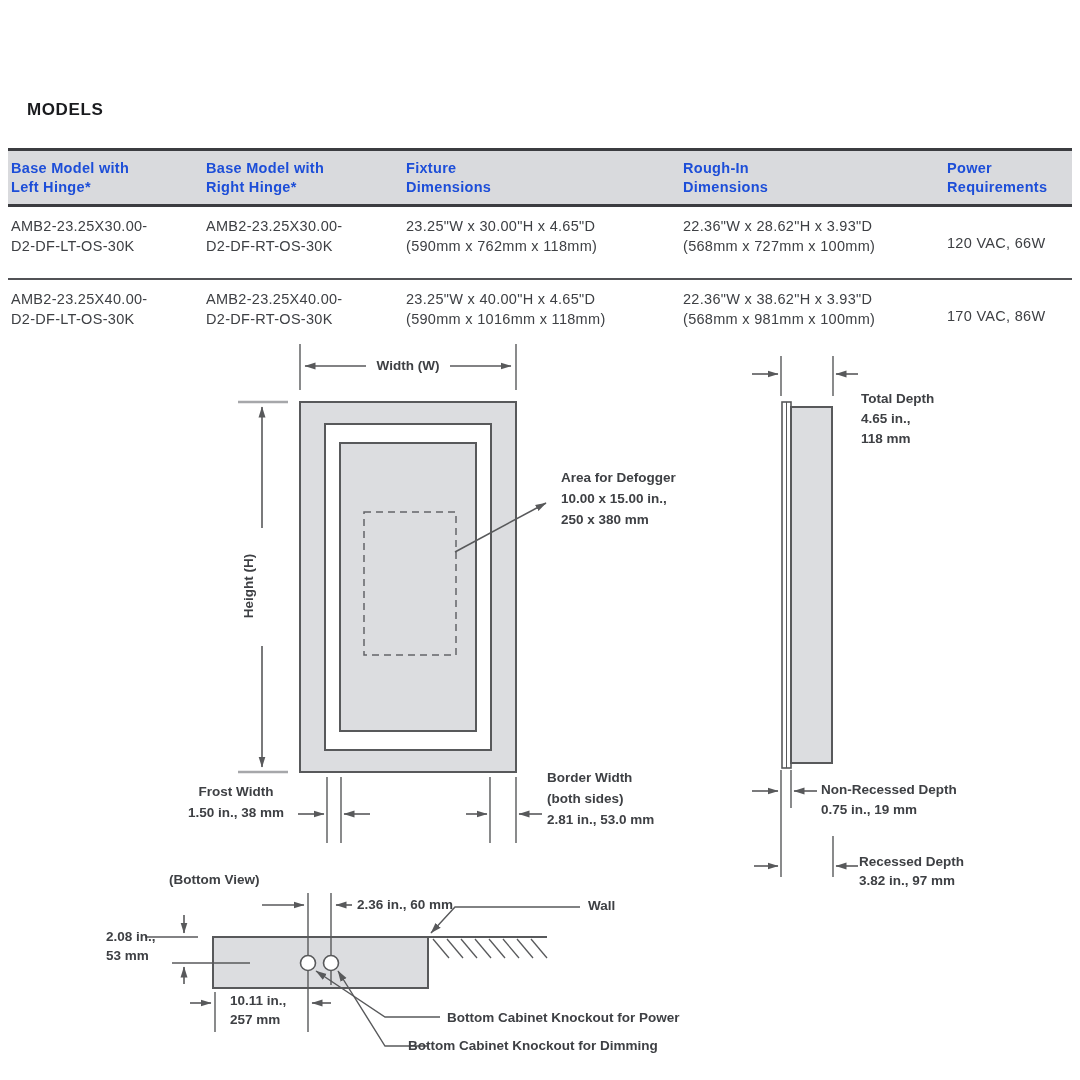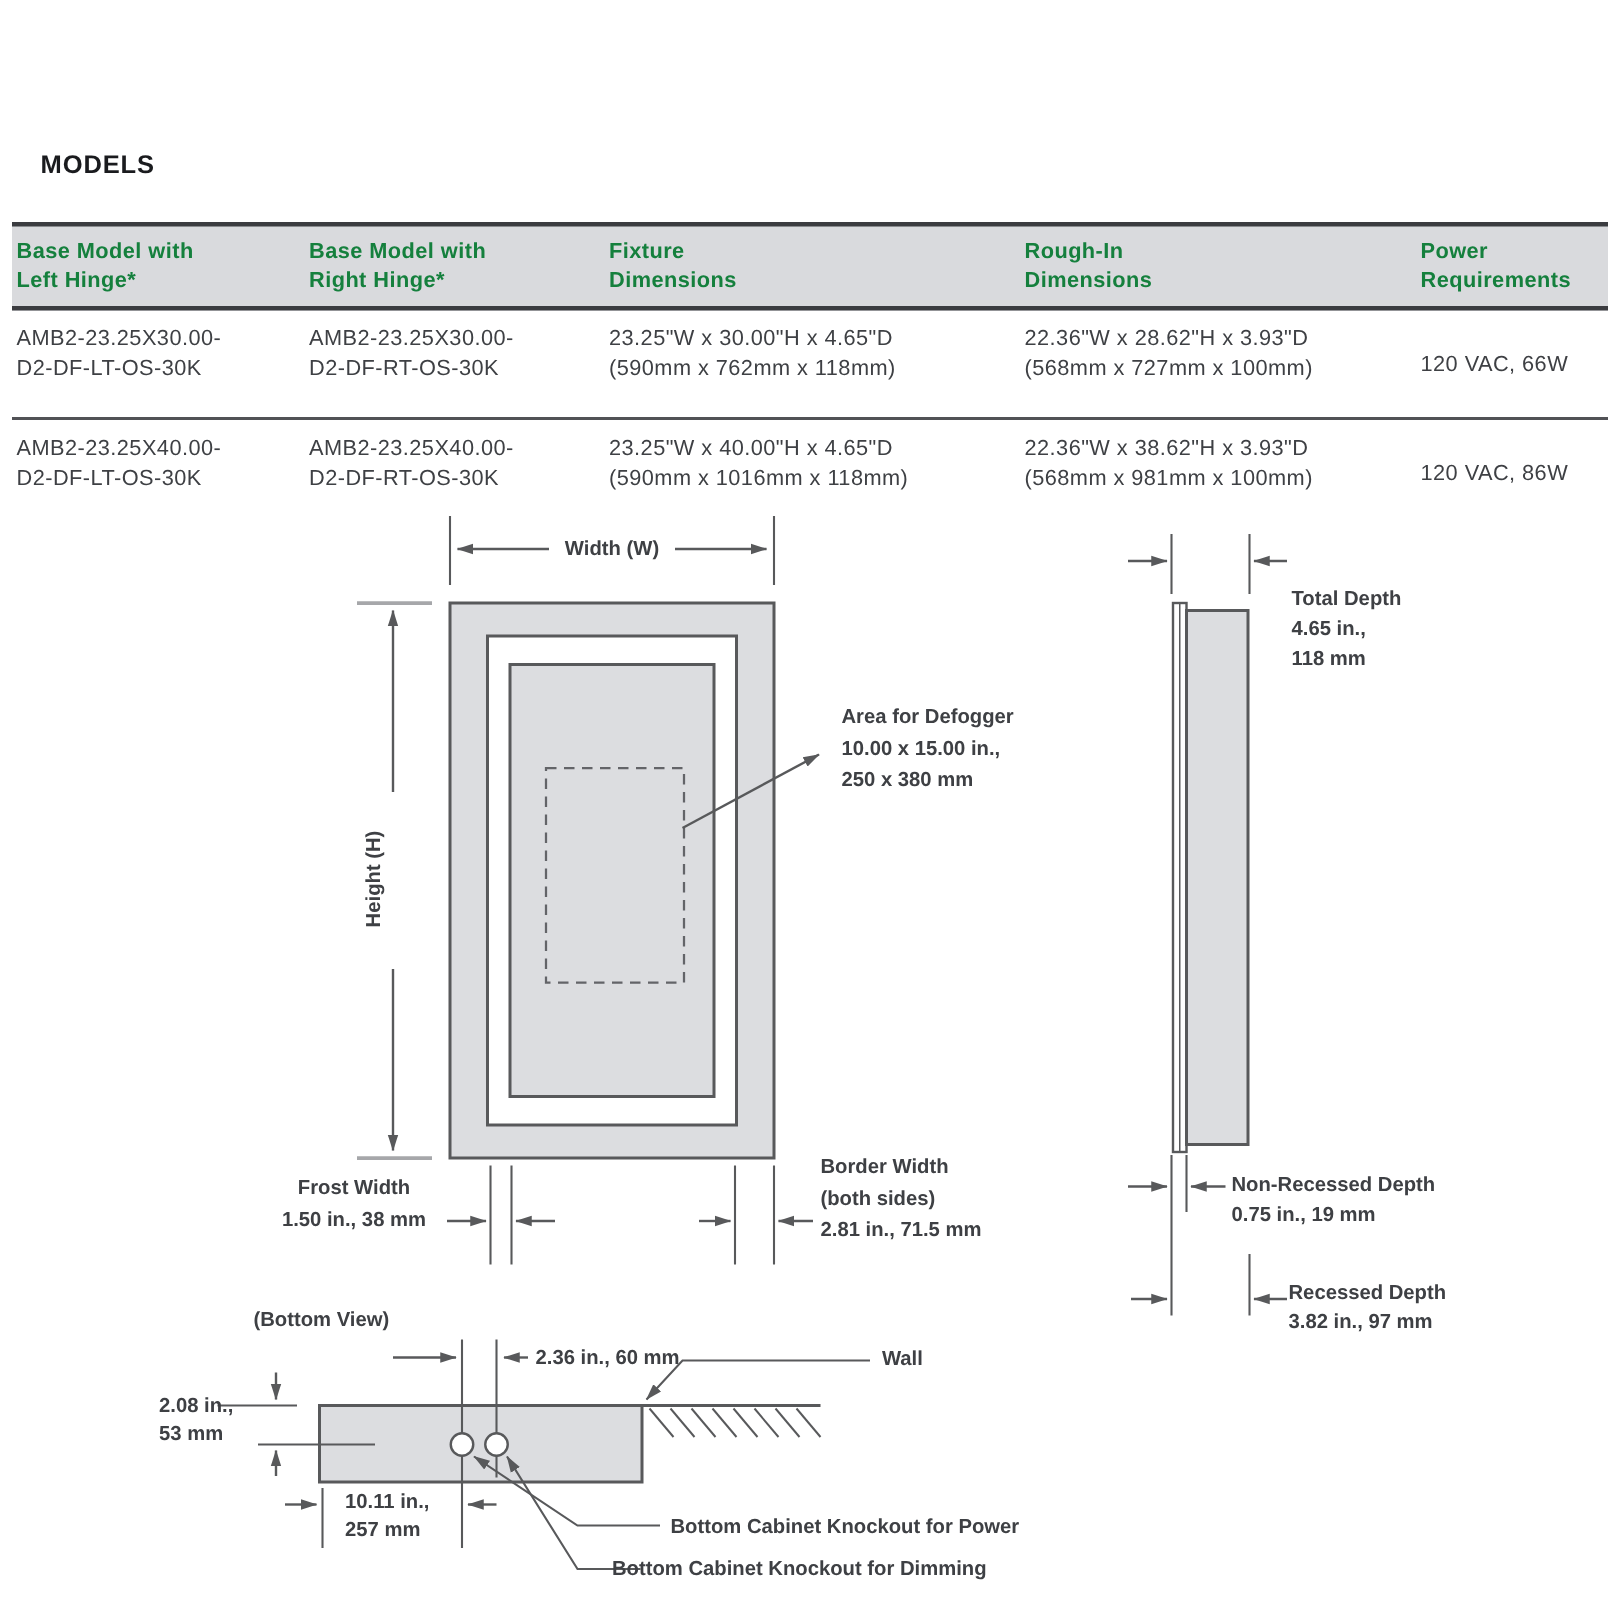--- a/index.html
+++ b/index.html
@@ -26,21 +26,21 @@
     background:#d9dadd;
     border-top:3px solid #3b3c40;
     border-bottom:3px solid #3b3c40;
   }
   .t-row + .t-row{border-top:2.5px solid #515256;}
   .cell{
     white-space:pre-line;
     padding:8px 6px 7px 3px;
     font-size:14.5px;line-height:19px;letter-spacing:.3px;
   }
-  .t-head .cell{font-weight:700;color:#15803d;}
+  .t-head .cell{font-weight:700;color:#1d4ed8;}
   .t-row .cell{color:#3e4044;padding-top:9px;padding-bottom:22px;line-height:20px;}
   .t-row .cell.power{display:flex;align-items:center;padding-top:0;padding-bottom:0;}
   
   #diagram svg{position:absolute;left:0;top:0;pointer-events:none;}
   .lbl{
     position:absolute;
     font-size:13.5px;font-weight:600;line-height:20px;
     color:#3e4044;white-space:pre-line;
   }
   .lbl.center{transform:translate(-50%,-50%);white-space:nowrap;}
@@ -78,21 +78,21 @@
   </div>
   <div class="t-row">
     <div class="cell">AMB2-23.25X40.00-
 D2-DF-LT-OS-30K</div>
     <div class="cell">AMB2-23.25X40.00-
 D2-DF-RT-OS-30K</div>
     <div class="cell">23.25"W x 40.00"H x 4.65"D
 (590mm x 1016mm x 118mm)</div>
     <div class="cell">22.36"W x 38.62"H x 3.93"D
 (568mm x 981mm x 100mm)</div>
-    <div class="cell power">120 VAC, 86W</div>
+    <div class="cell power">170 VAC, 86W</div>
   </div>
 </div>
 
 <div id="diagram">
   <svg width="1080" height="1080" viewBox="0 0 1080 1080">
     <defs>
       <marker id="arr" markerUnits="userSpaceOnUse" markerWidth="12" markerHeight="10" refX="10.5" refY="4.5" orient="auto-start-reverse">
         <path d="M0,1 L11,4.5 L0,8 Z" fill="#58595b"></path>
       </marker>
     </defs>
@@ -185,21 +185,21 @@
 
   <div class="lbl center" style="left:408px;top:366px;">Width (W)</div>
   <div class="lbl rot" style="left:249px;top:586px;">Height (H)</div>
   <div class="lbl" style="left:561px;top:467px;line-height:21px;">Area for Defogger
 10.00 x 15.00 in.,
 250 x 380 mm</div>
   <div class="lbl right" style="left:175px;top:781px;width:122px;line-height:21px;">Frost Width
 1.50 in., 38 mm</div>
   <div class="lbl" style="left:547px;top:767px;line-height:21px;">Border Width
 (both sides)
-2.81 in., 71.5 mm</div>
+2.81 in., 53.0 mm</div>
   <div class="lbl" style="left:861px;top:357px;margin-top:32px;">Total Depth
 4.65 in.,
 118 mm</div>
   <div class="lbl" style="left:821px;top:780px;">Non-Recessed Depth
 0.75 in., 19 mm</div>
   <div class="lbl" style="left:859px;top:852px;line-height:19px;">Recessed Depth
 3.82 in., 97 mm</div>
   <div class="lbl" style="left:169px;top:870px;">(Bottom View)</div>
   <div class="lbl" style="left:357px;top:895px;text-align:center;">2.36 in., 60 mm</div>
   <div class="lbl" style="left:588px;top:896px;">Wall</div>

